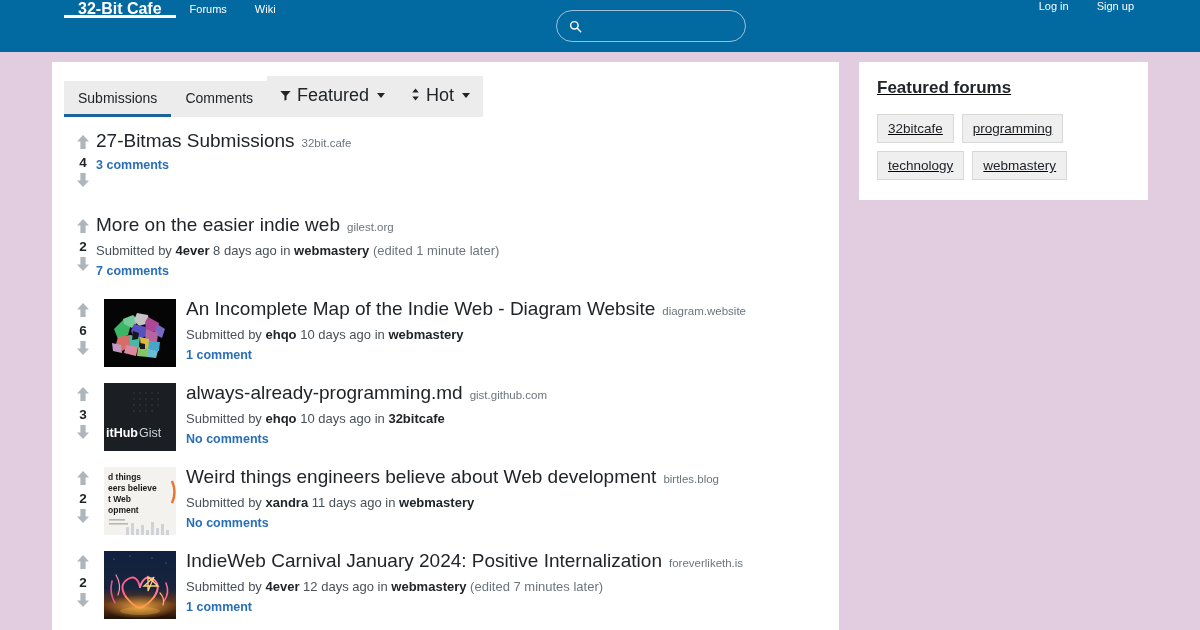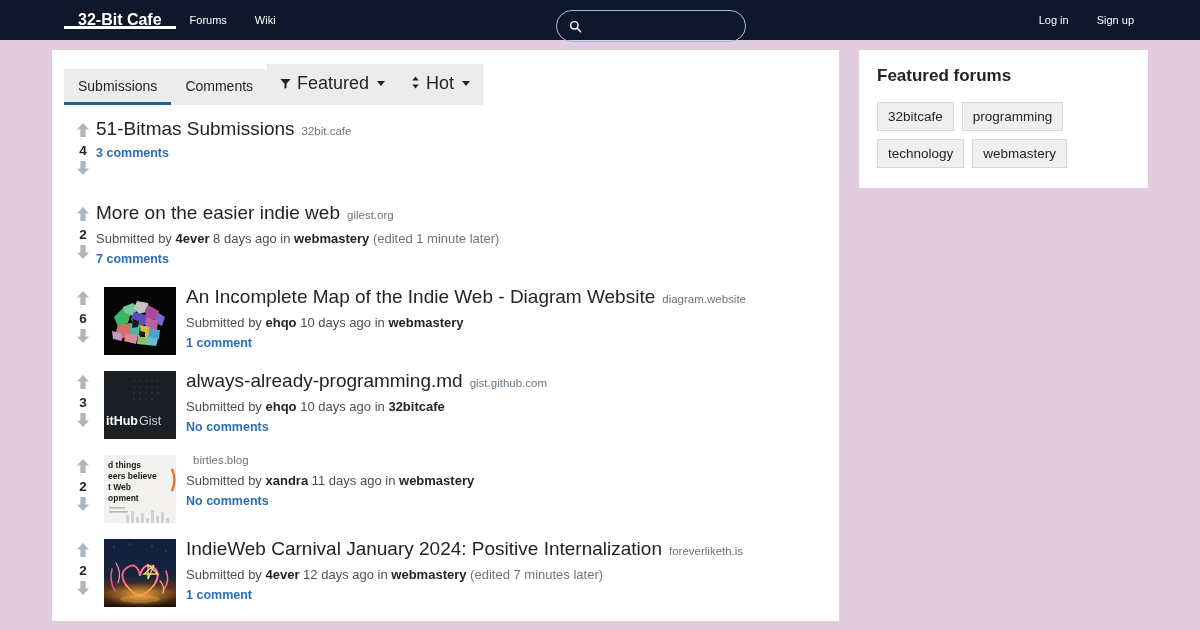--- a/index.html
+++ b/index.html
@@ -7,24 +7,24 @@
     margin: 0; padding: 0;
     width: 1200px; height: 630px;
     overflow: hidden;
     background: #e2cde0;
     font-family: "Liberation Sans", sans-serif;
     -webkit-font-smoothing: antialiased;
   }
 
   
   .header {
-    height: 40px;
-    background: #0f172a;
-    display: flex;
-    align-items: center;
+    height: 52px;
+    background: #0369a1;
+    display: flex;
+    align-items: flex-start;
     position: relative;
   }
   .nav-left {
     display: flex;
     align-items: stretch;
     margin-left: 64px;
   }
   .brand {
     display: flex; align-items: center;
     color: #ffffff;
@@ -198,21 +198,21 @@
   .comments {
     font-size: 12.5px;
     font-weight: bold;
     color: #2a6fb5;
     margin-top: 6px;
     cursor: pointer;
     display: inline-block;
   }
 
   
-  .sidebar { width: 293px; }
+  .sidebar { width: 293px; text-decoration: underline; }
   .side-card {
     background: #ffffff;
     padding: 16px 18px 20px 18px;
   }
   .side-title {
     font-size: 17px;
     font-weight: bold;
     color: #212529;
     margin: 0 0 16px 0;
   }
@@ -299,21 +299,21 @@
           </span>
           <span class="score">4</span>
           <span class="arrow">
             <svg width="14" height="16" viewBox="0 0 14 16" fill="#adb5bd">
                 <path d="M7 15 L1 8.5 H4.4 V1 H9.6 V8.5 H13 Z"></path>
               </svg>
           </span>
         </div>
         <div class="body">
           <div class="title-line">
-            <span class="title">51-Bitmas Submissions</span>
+            <span class="title">27-Bitmas Submissions</span>
             <span class="domain">32bit.cafe</span>
           </div>
           <span class="comments">3 comments</span>
         </div>
       </div>
 
       <div class="item">
         <div class="votes">
           <span class="arrow">
             <svg width="14" height="16" viewBox="0 0 14 16" fill="#adb5bd">
@@ -490,20 +490,21 @@
               <rect x="42" y="63" width="3" height="5"></rect>
                 <rect x="47" y="55" width="3" height="13"></rect>
               <rect x="52" y="61" width="3" height="7"></rect>
                 <rect x="57" y="57" width="3" height="11"></rect>
               <rect x="62" y="63" width="3" height="5"></rect>
             </g>
           </svg>
         </div>
         <div class="body">
           <div class="title-line">
+            <span class="title">Weird things engineers believe about Web development</span>
             <span class="domain">birtles.blog</span>
           </div>
           <div class="meta">
             <span>Submitted by</span>
             <b>xandra</b>
             <span>11 days ago</span>
             <span>in</span>
             <b>webmastery</b>
             <span class="muted"></span>
           </div>

